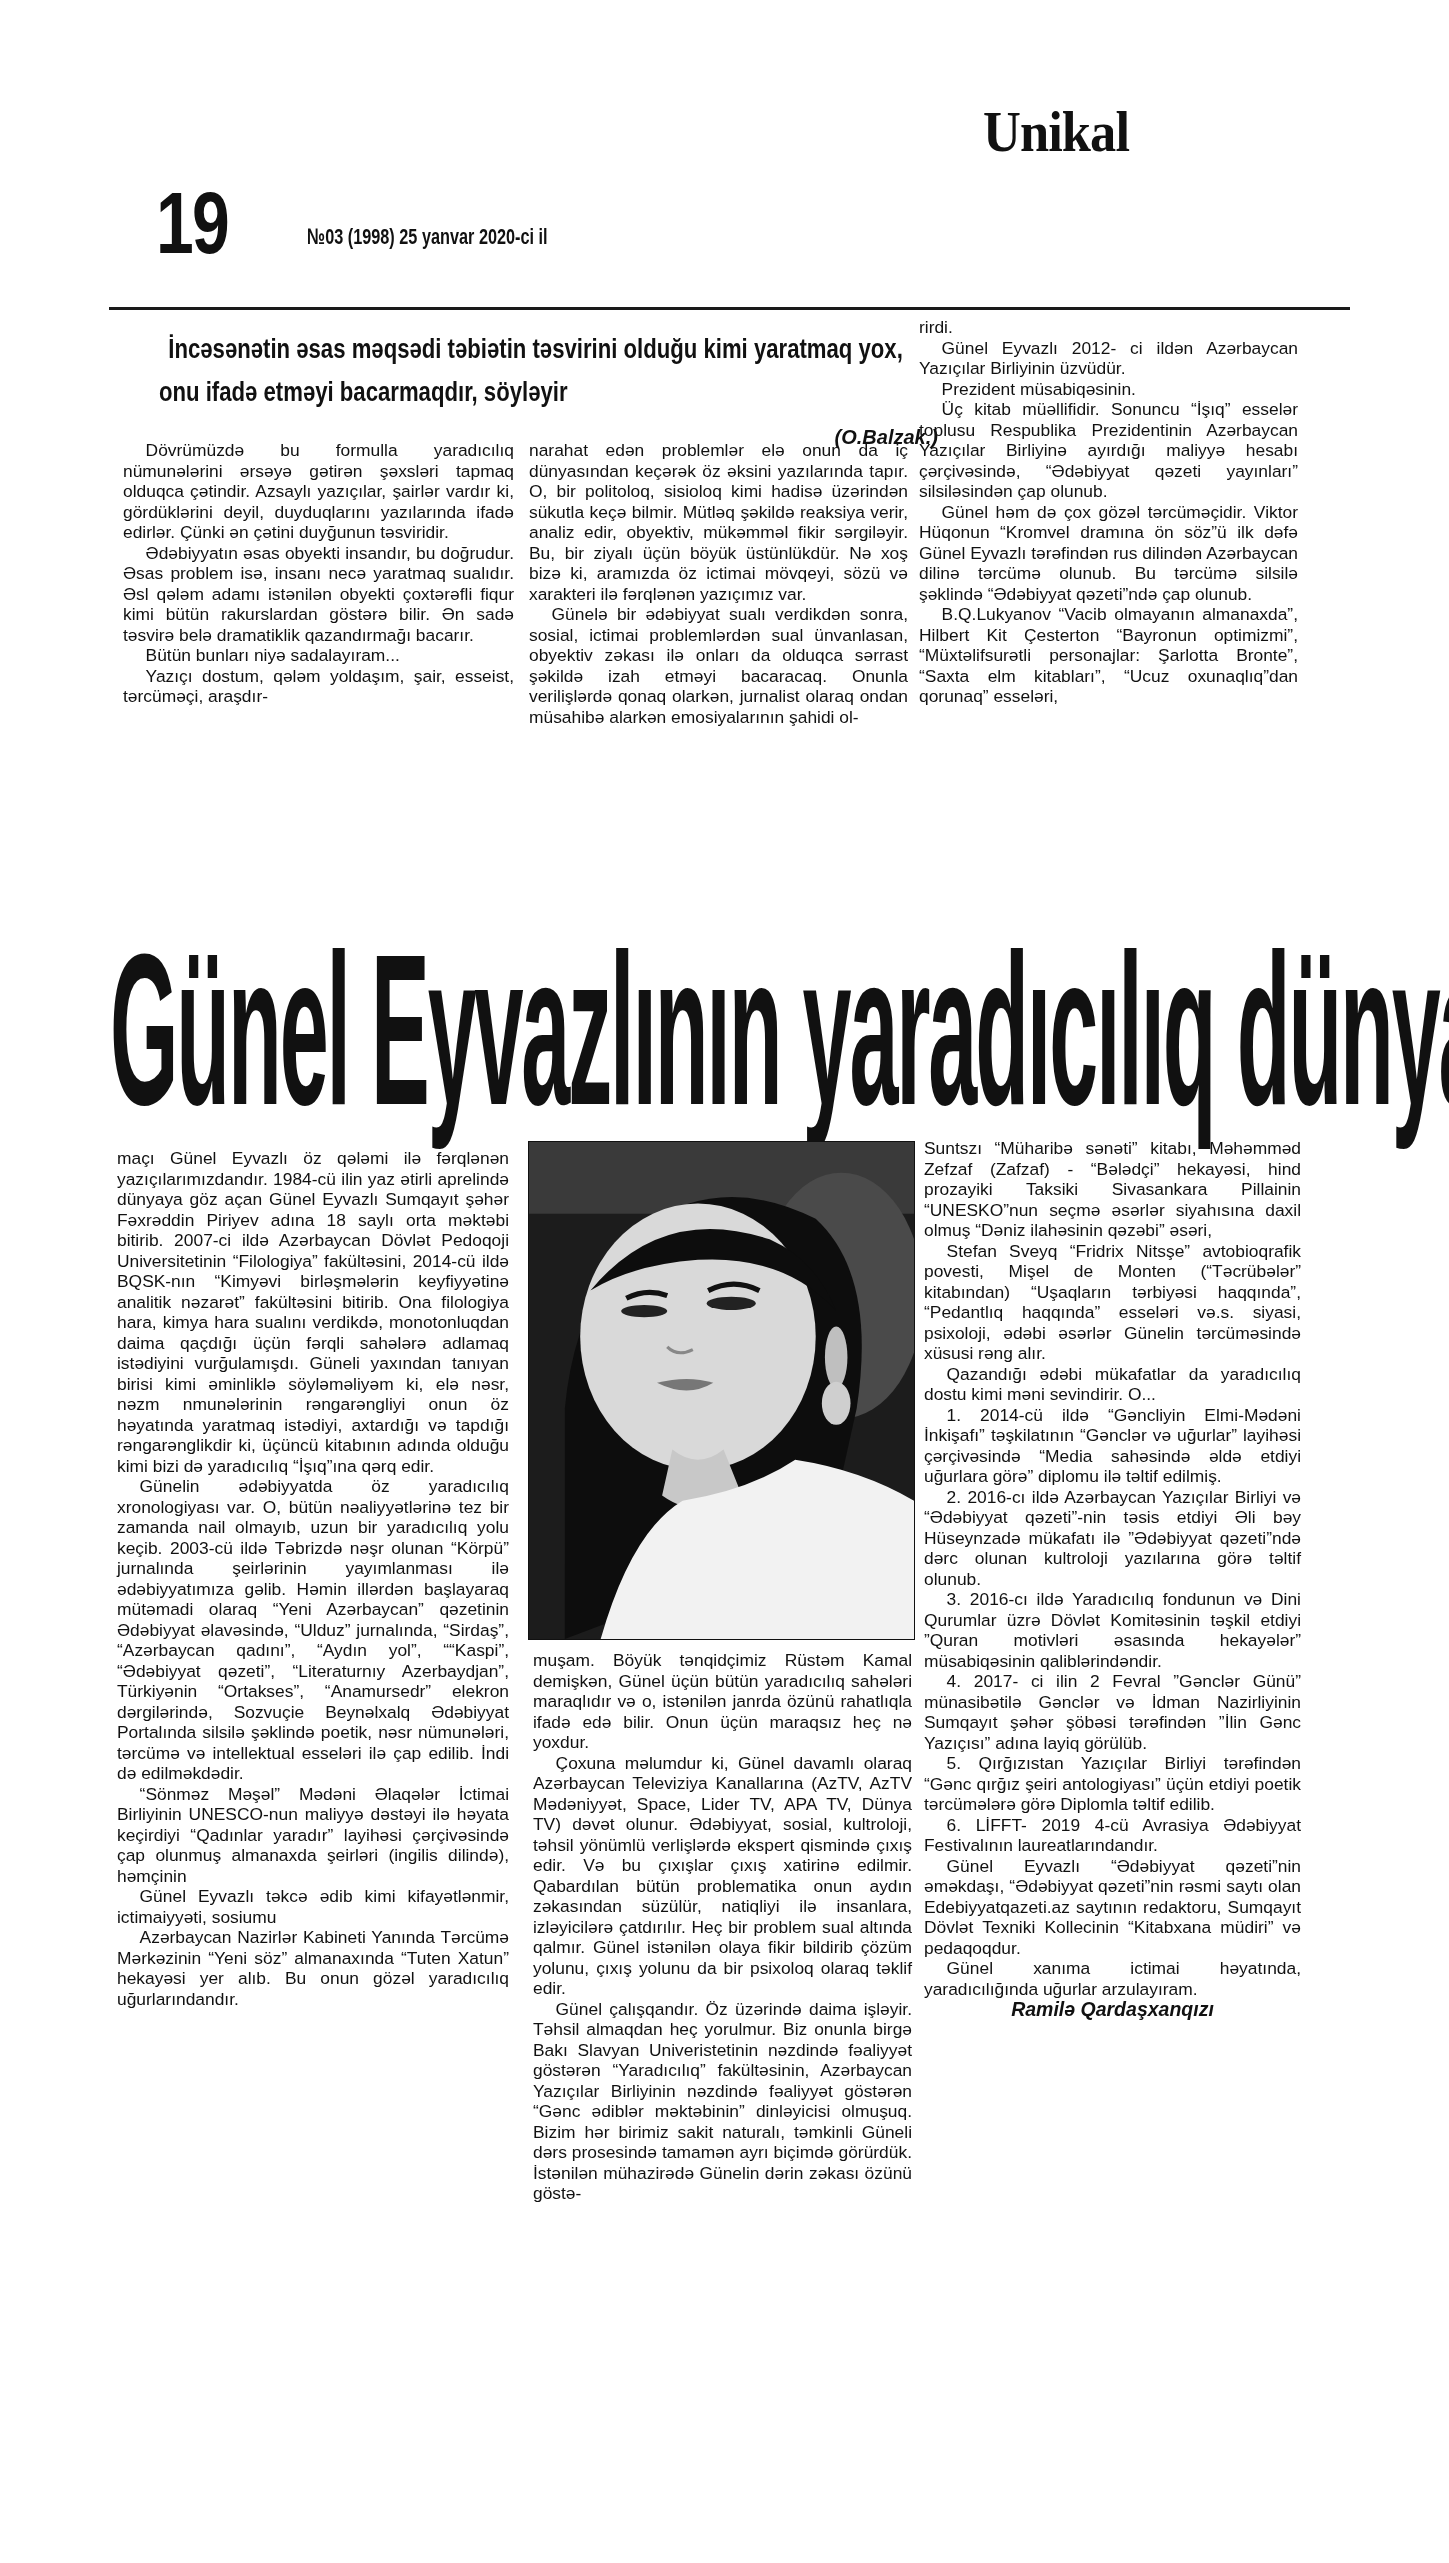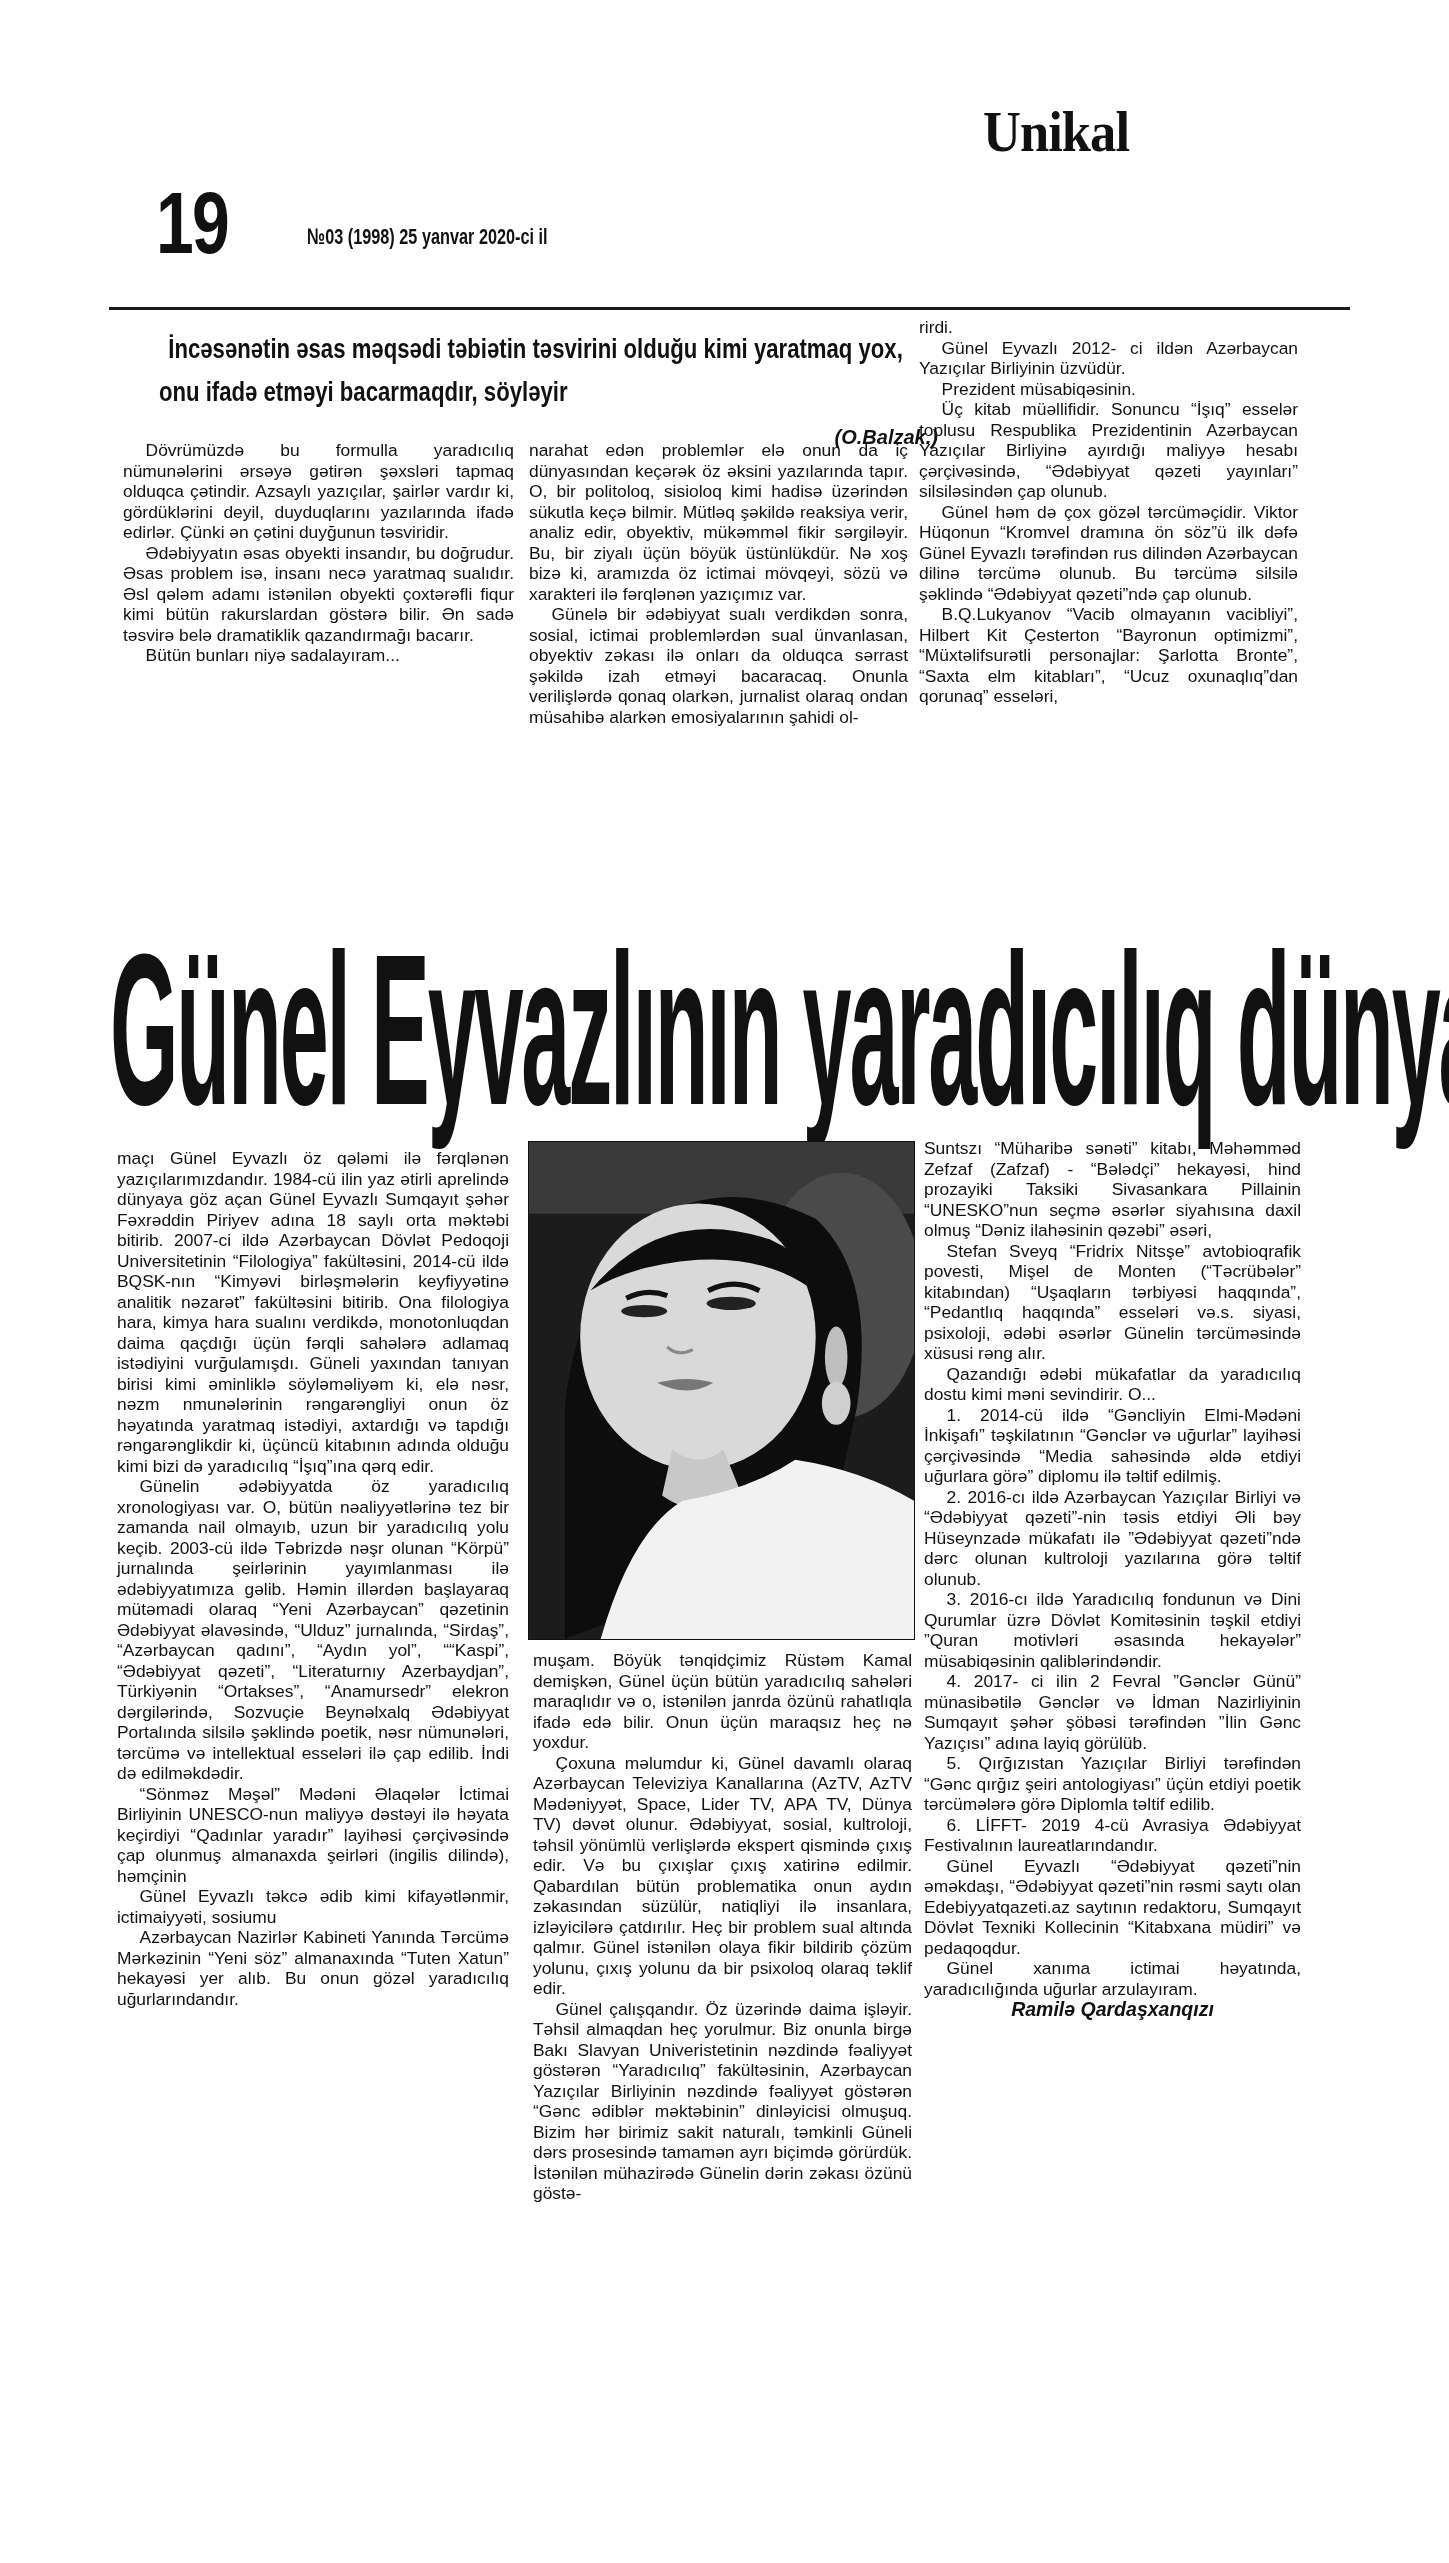--- a/index.html
+++ b/index.html
@@ -31,32 +31,33 @@
 
 <div class="abs quote">
   <span class="q-text">İncəsənətin əsas məqsədi təbiətin təsvirini olduğu kimi yaratmaq yox, onu ifadə etməyi bacarmaqdır, söyləyir</span>
   <span class="q-author">(O.Balzak.)</span>
 </div>
 
 <div class="abs col" style="left:123px; top:440px; width:391px;">
   <p>Dövrümüzdə bu formulla yaradıcılıq nümunələrini ərsəyə gətirən şəxsləri tapmaq olduqca çətindir. Azsaylı yazıçılar, şairlər vardır ki, gördüklərini deyil, duyduqlarını yazılarında ifadə edirlər. Çünki ən çətini duyğunun təsviridir.</p>
   <p>Ədəbiyyatın əsas obyekti insandır, bu doğrudur. Əsas problem isə, insanı necə yaratmaq sualıdır. Əsl qələm adamı istənilən obyekti çoxtərəfli fiqur kimi bütün rakurslardan göstərə bilir. Ən sadə təsvirə belə dramatiklik qazandırmağı bacarır.</p>
   <p>Bütün bunları niyə sadalayıram...</p>
+  <p>Yazıçı dostum, qələm yoldaşım, şair, esseist, tərcüməçi, araşdır-</p>
 </div>
 <div class="abs col" style="left:529px; top:440px; width:379px;">
   <p class="noindent">narahat edən problemlər elə onun da iç dünyasından keçərək öz əksini yazılarında tapır. O, bir politoloq, sisioloq kimi hadisə üzərindən sükutla keçə bilmir. Mütləq şəkildə reaksiya verir, analiz edir, obyektiv, mükəmməl fikir sərgiləyir. Bu, bir ziyalı üçün böyük üstünlükdür. Nə xoş bizə ki, aramızda öz ictimai mövqeyi, sözü və xarakteri ilə fərqlənən yazıçımız var.</p>
   <p>Günelə bir ədəbiyyat sualı verdikdən sonra, sosial, ictimai problemlərdən sual ünvanlasan, obyektiv zəkası ilə onları da olduqca sərrast şəkildə izah etməyi bacaracaq. Onunla verilişlərdə qonaq olarkən, jurnalist olaraq ondan müsahibə alarkən emosiyalarının şahidi ol-</p>
 </div>
 <div class="abs col" style="left:919px; top:317px; width:379px;">
   <p class="noindent">rirdi.</p>
   <p>Günel Eyvazlı 2012- ci ildən Azərbaycan Yazıçılar Birliyinin üzvüdür.</p>
   <p>Prezident müsabiqəsinin.</p>
   <p>Üç kitab müəllifidir. Sonuncu “İşıq” esselər toplusu Respublika Prezidentinin Azərbaycan Yazıçılar Birliyinə ayırdığı maliyyə hesabı çərçivəsində, “Ədəbiyyat qəzeti yayınları” silsiləsindən çap olunub.</p>
   <p>Günel həm də çox gözəl tərcüməçidir. Viktor Hüqonun “Kromvel dramına ön söz”ü ilk dəfə Günel Eyvazlı tərəfindən rus dilindən Azərbaycan dilinə tərcümə olunub. Bu tərcümə silsilə şəklində “Ədəbiyyat qəzeti”ndə çap olunub.</p>
-  <p>B.Q.Lukyanov “Vacib olmayanın vacibliyi”, Hilbert Kit Çesterton “Bayronun optimizmi”, “Müxtəlifsurətli personajlar: Şarlotta Bronte”, “Saxta elm kitabları”, “Ucuz oxunaqlıq”dan qorunaq” esseləri,</p>
+  <p>B.Q.Lukyanov “Vacib olmayanın almanaxda”, Hilbert Kit Çesterton “Bayronun optimizmi”, “Müxtəlifsurətli personajlar: Şarlotta Bronte”, “Saxta elm kitabları”, “Ucuz oxunaqlıq”dan qorunaq” esseləri,</p>
 </div>
 
 <div class="abs headline">
   <span>Günel Eyvazlının yaradıcılıq dünyası</span>
 </div>
 
 <div class="abs col" style="left:117px; top:1148px; width:392px;">
   <p class="noindent">maçı Günel Eyvazlı öz qələmi ilə fərqlənən yazıçılarımızdandır. 1984-cü ilin yaz ətirli aprelində dünyaya göz açan Günel Eyvazlı Sumqayıt şəhər Fəxrəddin Piriyev adına 18 saylı orta məktəbi bitirib. 2007-ci ildə Azərbaycan Dövlət Pedoqoji Universitetinin “Filologiya” fakültəsini, 2014-cü ildə BQSK-nın “Kimyəvi birləşmələrin keyfiyyətinə analitik nəzarət” fakültəsini bitirib. Ona filologiya hara, kimya hara sualını verdikdə, monotonluqdan daima qaçdığı üçün fərqli sahələrə adlamaq istədiyini vurğulamışdı. Güneli yaxından tanıyan birisi kimi əminliklə söyləməliyəm ki, elə nəsr, nəzm nmunələrinin rəngarəngliyi onun öz həyatında yaratmaq istədiyi, axtardığı və tapdığı rəngarənglikdir ki, üçüncü kitabının adında olduğu kimi bizi də yaradıcılıq “İşıq”ına qərq edir.</p>
   <p>Günelin ədəbiyyatda öz yaradıcılıq xronologiyası var. O, bütün nəaliyyətlərinə tez bir zamanda nail olmayıb, uzun bir yaradıcılıq yolu keçib. 2003-cü ildə Təbrizdə nəşr olunan “Körpü” jurnalında şeirlərinin yayımlanması ilə ədəbiyyatımıza gəlib. Həmin illərdən başlayaraq mütəmadi olaraq “Yeni Azərbaycan” qəzetinin Ədəbiyyat əlavəsində, “Ulduz” jurnalında, “Sirdaş”, “Azərbaycan qadını”, “Aydın yol”, ““Kaspi”, “Ədəbiyyat qəzeti”, “Literaturnıy Azerbaydjan”, Türkiyənin “Ortakses”, “Anamursedr” elekron dərgilərində, Sozvuçie Beynəlxalq Ədəbiyyat Portalında silsilə şəklində poetik, nəsr nümunələri, tərcümə və intellektual esseləri ilə çap edilib. İndi də edilməkdədir.</p>
   <p>“Sönməz Məşəl” Mədəni Əlaqələr İctimai Birliyinin UNESCO-nun maliyyə dəstəyi ilə həyata keçirdiyi “Qadınlar yaradır” layihəsi çərçivəsində çap olunmuş almanaxda şeirləri (ingilis dilində), həmçinin</p>

